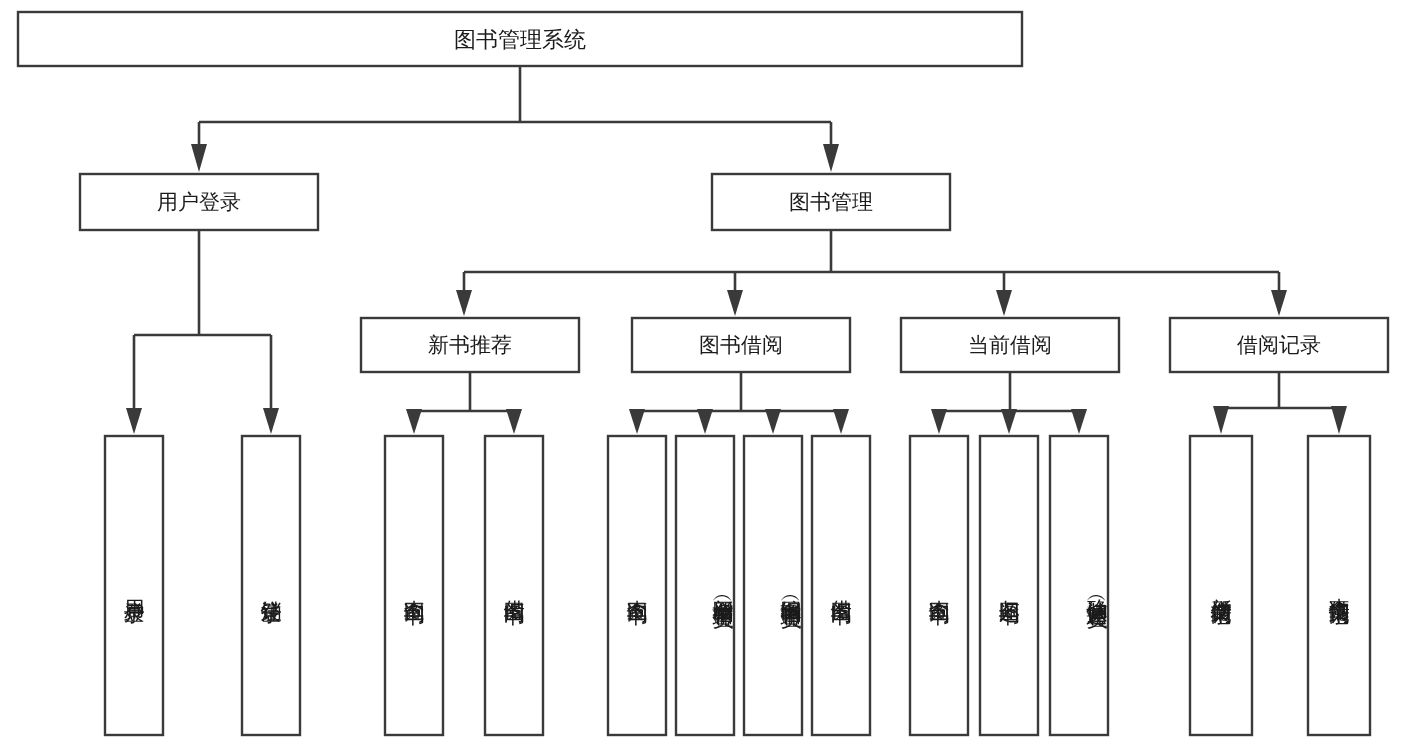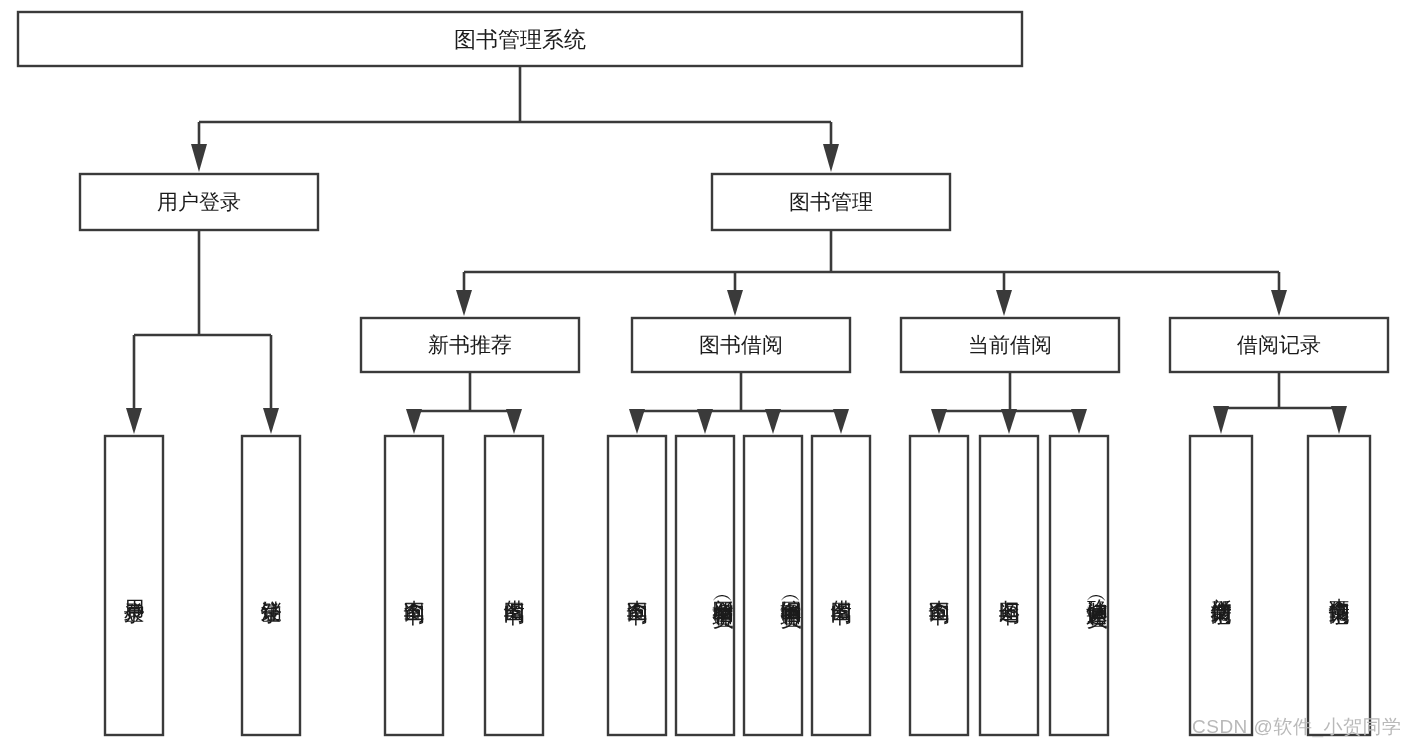--- a/index.html
+++ b/index.html
@@ -193,15 +193,14 @@
   <div class="vlabel" style="left:608px;  top:436px; width:58px;  height:299px;">查询图书</div>
   <div class="vlabel" style="left:676px;  top:436px; width:58px;  height:299px; align-items:flex-start; padding-top:6px; box-sizing:border-box;">新增图书（管理员）</div>
   <div class="vlabel" style="left:744px;  top:436px; width:58px;  height:299px; align-items:flex-start; padding-top:6px; box-sizing:border-box;">编辑图书（管理员）</div>
   <div class="vlabel" style="left:812px;  top:436px; width:58px;  height:299px;">借阅图书</div>
   <div class="vlabel" style="left:910px;  top:436px; width:58px;  height:299px;">查询图书</div>
   <div class="vlabel" style="left:980px;  top:436px; width:58px;  height:299px;">归还图书</div>
   <div class="vlabel" style="left:1050px; top:436px; width:58px;  height:299px; align-items:flex-start; padding-top:6px; box-sizing:border-box;">确认归还（管理员）</div>
   <div class="vlabel" style="left:1190px; top:436px; width:62px;  height:299px;">新增借阅记录</div>
   <div class="vlabel" style="left:1308px; top:436px; width:62px;  height:299px;">查询借阅记录</div>
 
-  <div class="watermark" style="left:1192px; top:714px;">CSDN @软件_小贺同学</div>
 
 </div>
 
 </body></html>

